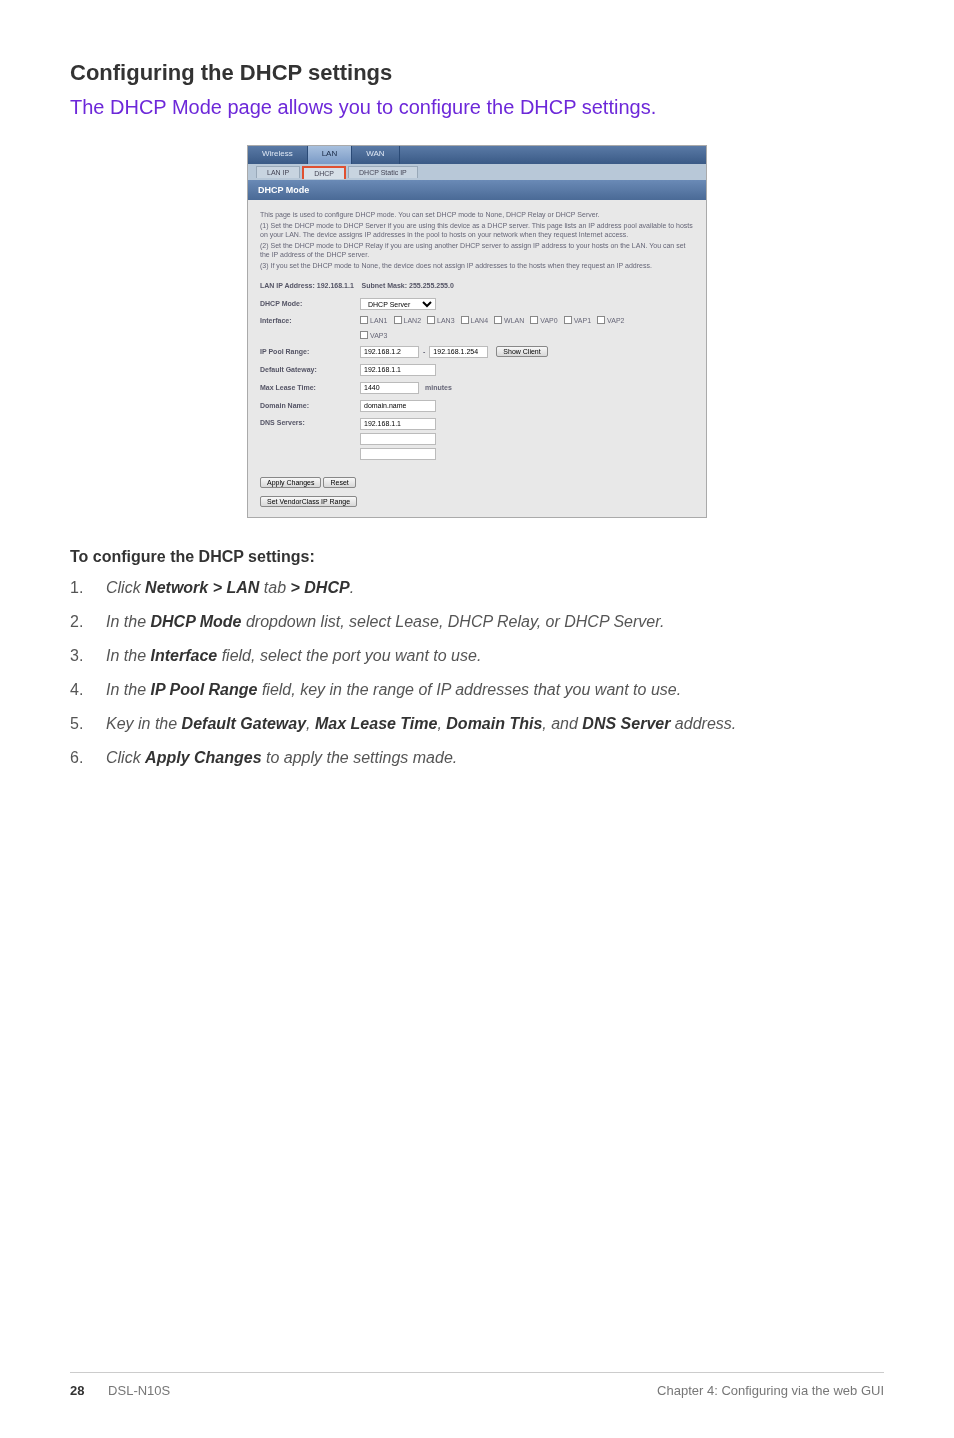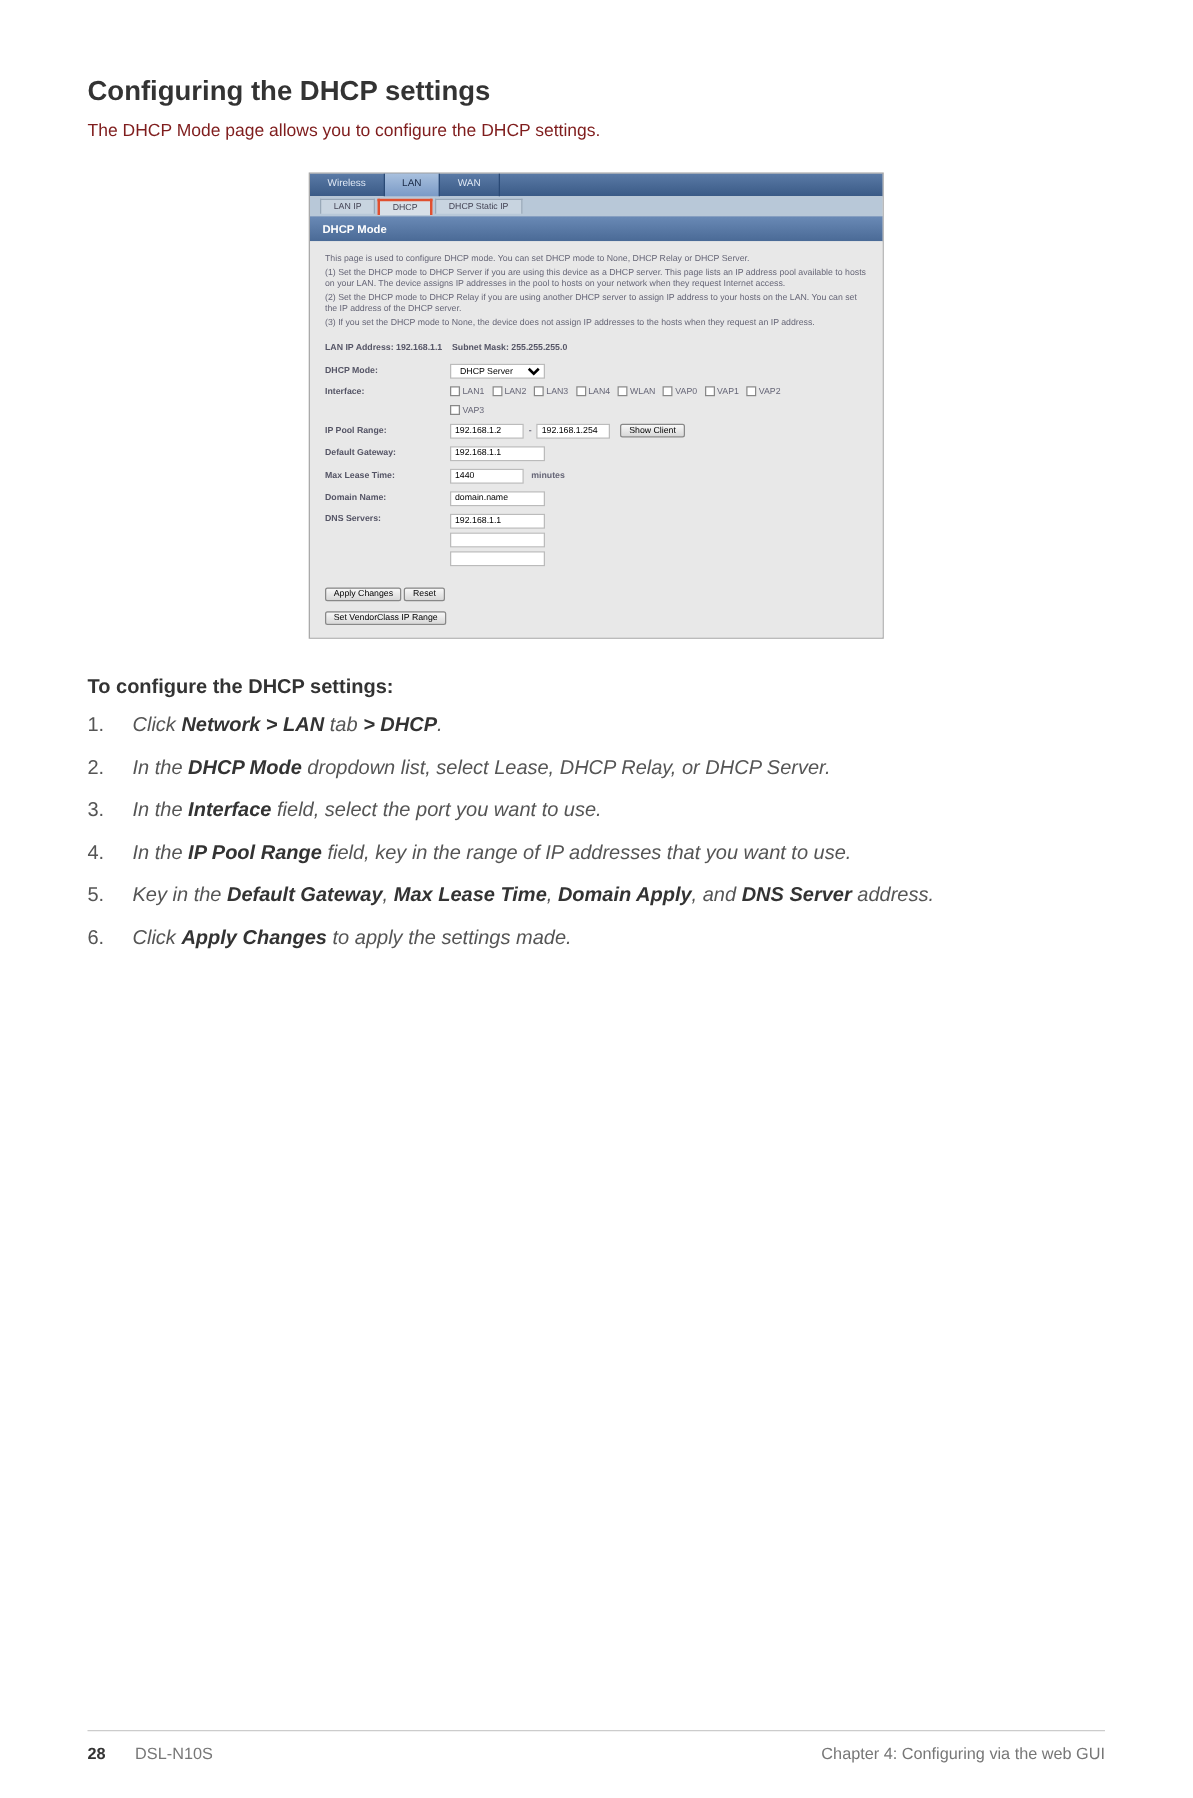--- a/index.html
+++ b/index.html
@@ -15,22 +15,22 @@
       position: relative;
       padding: 60px 70px 40px 70px;
     }
     .main-heading {
       font-size: 22px;
       font-weight: bold;
       color: #333;
       margin-bottom: 10px;
     }
     .intro-text {
-      font-size: 14px;
-      color: #7f1d1d;
+      font-size: 20px;
+      color: #6d28d9;
       margin-bottom: 24px;
     }
     .screenshot-container {
       display: flex;
       justify-content: center;
       margin-bottom: 30px;
       margin-top: 26px;
     }
     .screenshot {
       width: 460px;
@@ -179,21 +179,21 @@
     .step-text {
       flex: 1;
       font-style: italic;
     }
     .step-text b {
       color: #333;
       font-weight: bold;
     }
     .footer {
       position: absolute;
-      bottom: 28px;
+      bottom: 40px;
       left: 70px;
       right: 70px;
       border-top: 1px solid #ccc;
       padding-top: 10px;
       display: flex;
       justify-content: space-between;
       font-size: 13px;
       color: #777;
     }
     .footer .page-num {
@@ -350,21 +350,21 @@
   </li>
   <li>
     <span class="step-num">4.</span>
     <span class="step-text">
       <span>In the </span><b>IP Pool Range</b><span> field, key in the range of IP addresses that you want to use.</span>
     </span>
   </li>
   <li>
     <span class="step-num">5.</span>
     <span class="step-text">
-      <span>Key in the </span><b>Default Gateway</b><span>, </span><b>Max Lease Time</b><span>, </span><b>Domain Apply</b><span>, and </span><b>DNS Server</b><span> address.</span>
+      <span>Key in the </span><b>Default Gateway</b><span>, </span><b>Max Lease Time</b><span>, </span><b>Domain This</b><span>, and </span><b>DNS Server</b><span> address.</span>
     </span>
   </li>
   <li>
     <span class="step-num">6.</span>
     <span class="step-text">
       <span>Click </span><b>Apply Changes</b><span> to apply the settings made.</span>
     </span>
   </li>
 </ol>
 

